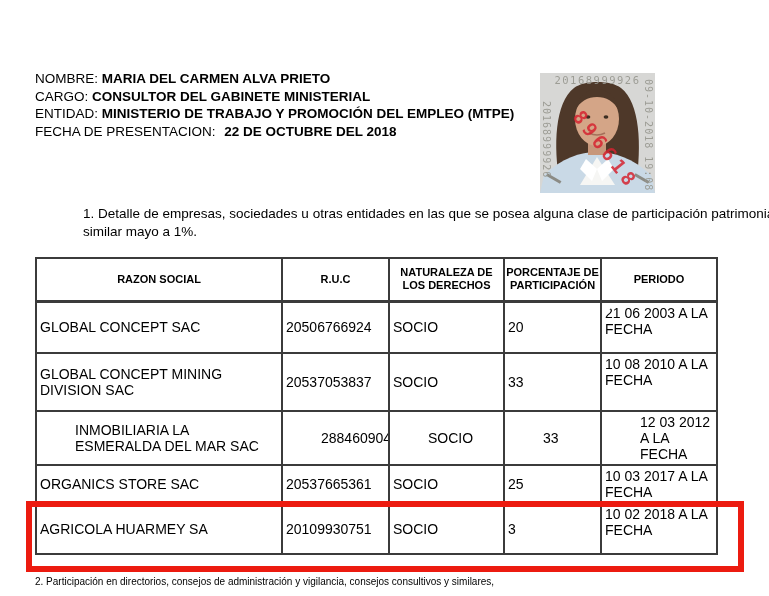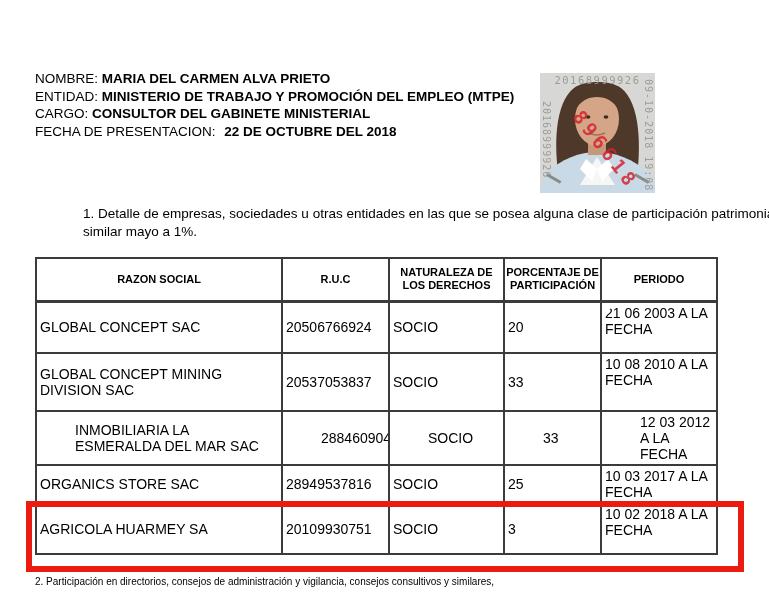--- a/index.html
+++ b/index.html
@@ -69,22 +69,22 @@
   }
 </style>
 </head>
 <body>
 
 <div class="page">
 
 
   <div class="info-block">
     <div class="info-line"><span class="lbl">NOMBRE:</span> <span class="val">MARIA DEL CARMEN ALVA PRIETO</span></div>
+    <div class="info-line"><span class="lbl">CARGO:</span> <span class="val">CONSULTOR DEL GABINETE MINISTERIAL</span></div>
     <div class="info-line"><span class="lbl">ENTIDAD:</span> <span class="val">MINISTERIO DE TRABAJO Y PROMOCIÓN DEL EMPLEO (MTPE)</span></div>
-    <div class="info-line"><span class="lbl">CARGO:</span> <span class="val">CONSULTOR DEL GABINETE MINISTERIAL</span></div>
     <div class="info-line fecha"><span class="lbl">FECHA DE PRESENTACION:</span> <span class="val">22 DE OCTUBRE DEL 2018</span></div>
   </div>
 
   <div class="photo">
     <svg width="115" height="120" viewBox="0 0 115 120">
       <rect x="0" y="0" width="115" height="120" fill="#d7d7d5"></rect>
       <path d="M20,112 C13,72 15,30 34,15 C44,7 71,7 81,15 C100,30 102,72 96,112 Z" fill="#4e3829"></path>
       <path d="M0,120 L4,102 C22,85 40,79 57,79 C74,79 93,85 111,102 L115,120 Z" fill="#c9d9e6"></path>
       <path d="M40,112 L57,84 L75,112 Z" fill="#f6f6f4"></path>
       <path d="M46,86 L57,96 L52,108 L40,96 Z" fill="#ffffff"></path>
@@ -140,21 +140,21 @@
       </tr>
       <tr class="r3">
         <td class="c-name">INMOBILIARIA LA ESMERALDA DEL MAR SAC</td>
         <td class="c-ruc">28846090412</td>
         <td class="c-nat">SOCIO</td>
         <td class="c-pct">33</td>
         <td class="c-per">12 03 2012 A LA FECHA</td>
       </tr>
       <tr class="r4">
         <td class="c-name">ORGANICS STORE SAC</td>
-        <td class="c-ruc">28949537816</td>
+        <td class="c-ruc">20537665361</td>
         <td class="c-nat">SOCIO</td>
         <td class="c-pct">25</td>
         <td class="c-per">10 03 2017 A LA FECHA</td>
       </tr>
       <tr class="r5">
         <td class="c-name">AGRICOLA HUARMEY SA</td>
         <td class="c-ruc">20109930751</td>
         <td class="c-nat">SOCIO</td>
         <td class="c-pct">3</td>
         <td class="c-per">10 02 2018 A LA FECHA</td>

